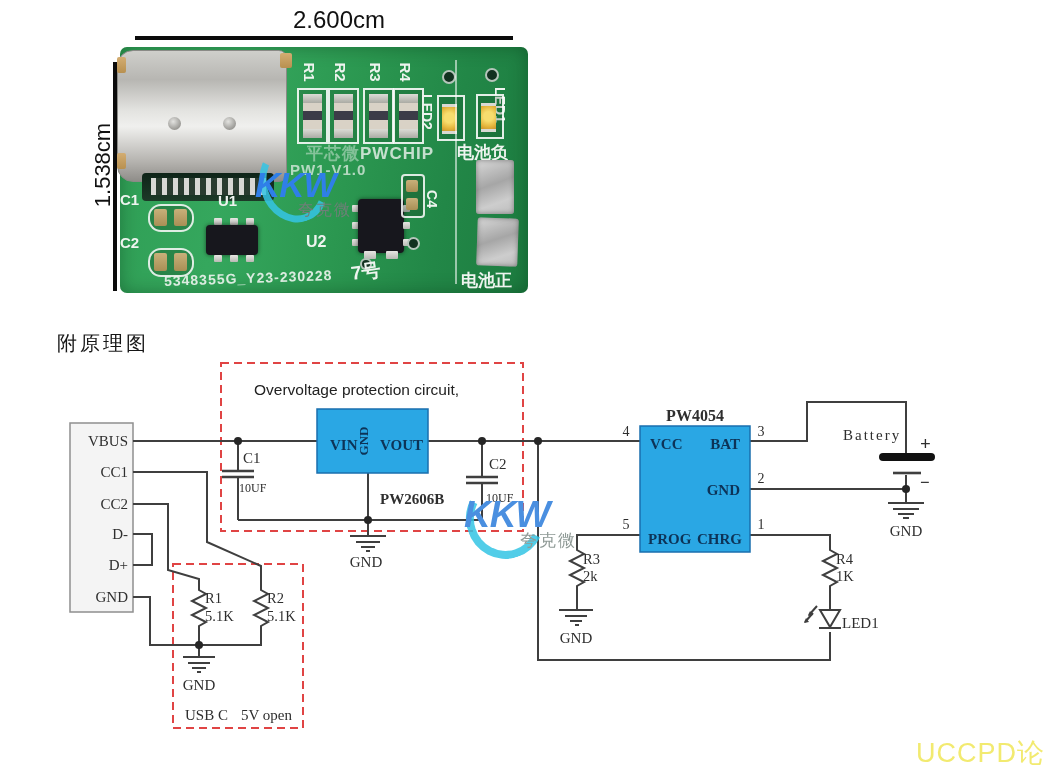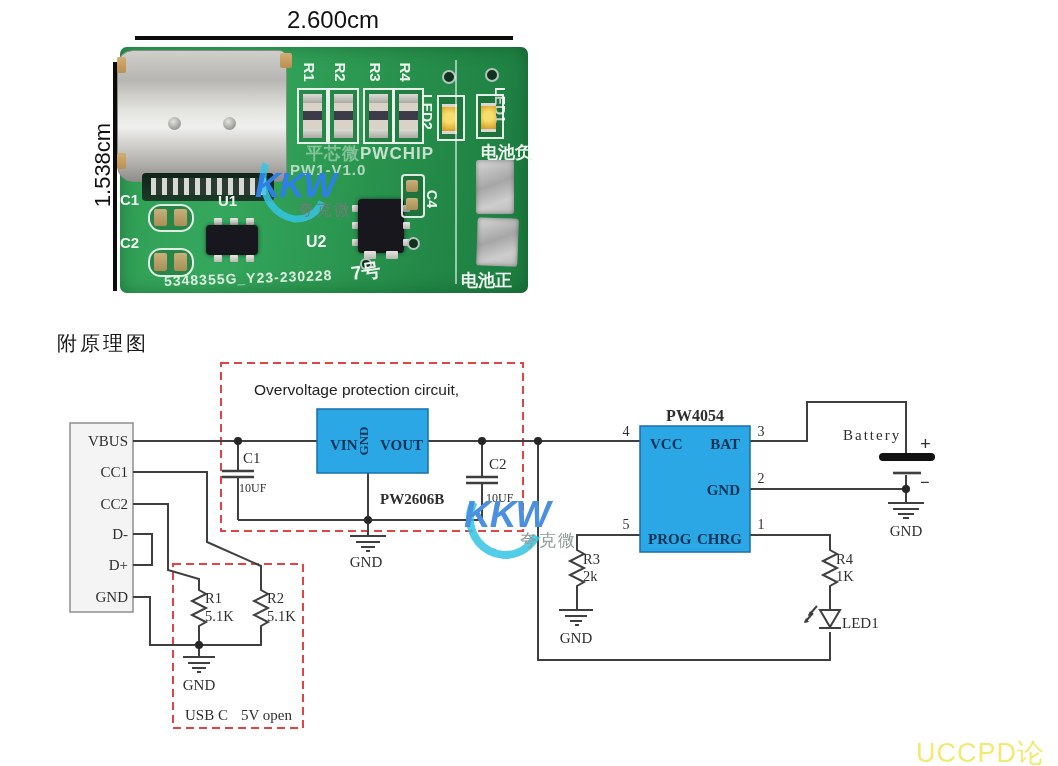--- a/index.html
+++ b/index.html
@@ -6,21 +6,21 @@
   body{width:1058px;height:766px;position:relative;overflow:hidden;
        font-family:"Liberation Sans",sans-serif;}
   .abs{position:absolute;}
 
   
   .photo{left:120px;top:47px;width:408px;height:246px;border-radius:7px;
     background:linear-gradient(100deg,#2f9e55 0%,#35a75d 28%,#2b9750 55%,#228747 78%,#1c7c40 100%);
     box-shadow:inset 0 0 18px rgba(0,40,15,.35);}
   .dimH{left:135px;top:36px;width:378px;height:4px;background:#0b0b0b;}
   .dimV{left:113px;top:62px;width:4px;height:229px;background:#0b0b0b;}
-  .dimWLabel{left:287px;top:6px;font-size:24px;color:#111;}
+  .dimWLabel{left:293px;top:6px;font-size:24px;color:#111;}
   .dimHLabel{left:52px;top:153px;width:100px;height:24px;text-align:center;
     font-size:22px;color:#111;transform:rotate(-90deg);}
   .silk{color:#eef4ef;font-weight:bold;white-space:nowrap;}
   .usb{left:-3px;top:3px;width:168px;height:130px;border:1px solid #8a8a86;
     border-radius:16px 8px 8px 16px;
     background:linear-gradient(180deg,#cfcfcb 0%,#b7b6b2 22%,#e2e2df 45%,#f0f0ee 58%,#b5b3af 85%,#8f8d89 100%);}
   .gold{background:linear-gradient(180deg,#d3ad72,#b8904f);border-radius:2px;}
   .dimple{width:13px;height:13px;border-radius:50%;
     background:radial-gradient(circle at 40% 35%,#e3e3e0,#9a9995 70%,#77766f);}
   .pinbed{left:22px;top:126px;width:132px;height:28px;border-radius:4px;
@@ -165,21 +165,21 @@
   <div class="abs silk vlabel" style="left:358px;top:50px;width:44px;height:16px;font-size:14px;">LED1</div>
   <div class="abs ledbox" style="left:356px;top:47px;width:24px;height:41px;">
     <div class="abs ledchip" style="left:3px;top:7px;width:15px;height:23px;"></div>
   </div>
   <div class="abs via" style="left:322px;top:23px;width:10px;height:10px;"></div>
   <div class="abs via" style="left:365px;top:21px;width:10px;height:10px;"></div>
   <div class="abs via" style="left:287px;top:190px;width:9px;height:9px;"></div>
   <div class="abs via" style="left:240px;top:211px;width:8px;height:8px;"></div>
 
   <div class="abs silkline" style="left:335px;top:13px;width:2px;height:224px;"></div>
-  <div class="abs silk" style="left:337px;top:94px;font-size:17px;padding-left:24px;">电池负</div>
+  <div class="abs silk" style="left:337px;top:94px;font-size:17px;">电池负</div>
   <div class="abs bigpad" style="left:356px;top:113px;width:38px;height:54px;"></div>
   <div class="abs bigpad" style="left:357px;top:171px;width:41px;height:48px;transform:rotate(2deg);"></div>
   <div class="abs silk" style="left:341px;top:222px;font-size:17px;">电池正</div>
 
   <div class="abs silk" style="left:44px;top:223px;font-size:14px;letter-spacing:1px;transform:rotate(-2deg);opacity:.9;">5348355G_Y23-230228</div>
   <div class="abs silk" style="left:231px;top:212px;font-size:19px;transform:rotate(-8deg);">7号</div>
 
   <div class="abs swoosh" style="left:140px;top:96px;width:54px;height:66px;border-width:7px;"></div>
   <div class="abs kkw" style="left:135px;top:118px;font-size:35px;color:#2f7fe8;">KKW</div>
   <div class="abs kkwsub" style="left:178px;top:153px;font-size:16px;color:#6f7f78;">夸克微</div>

